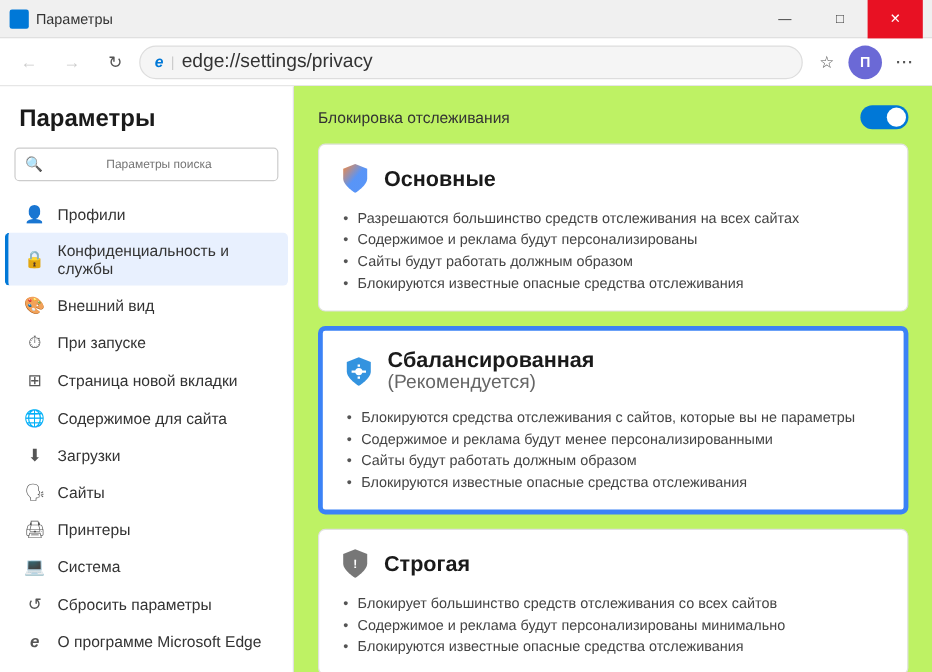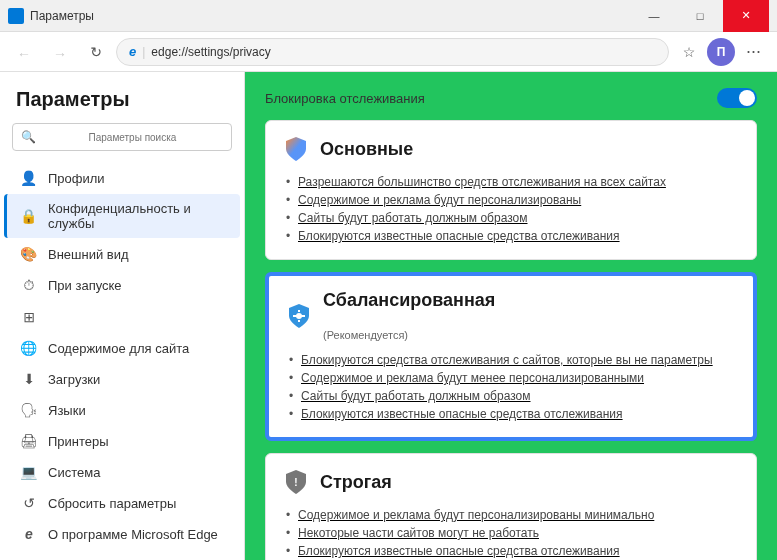--- a/index.html
+++ b/index.html
@@ -72,21 +72,21 @@
       color: #333;
       background: #f5f5f5;
       display: flex;
       align-items: center;
       gap: 6px;
     }
     .address-bar-icon {
       color: #0078d7;
       font-size: 13px;
     }
-    .address-text { font-size: 12px; color: #333; }
+    .address-text { font-size: 16px; color: #333; }
     .nav-right {
       display: flex; align-items: center; gap: 2px;
     }
     .nav-right-btn {
       width: 32px; height: 32px;
       display: flex; align-items: center; justify-content: center;
       border: none; background: transparent;
       border-radius: 4px;
       cursor: pointer;
       color: #555;
@@ -155,21 +155,21 @@
       gap: 10px;
       color: #333;
       font-size: 13px;
     }
     .nav-item.active { background: #e8f0fe; border-left: 3px solid #0078d7; padding-left: 13px; }
     .nav-item-icon { width: 18px; text-align: center; font-size: 14px; color: #555; flex-shrink: 0; }
 
     
     .content {
       flex: 1;
-      background: #22c55e;
+      background: #bef264;
       overflow-y: auto;
       padding: 16px 20px 16px 20px;
       position: relative;
     }
 
     
     .content::-webkit-scrollbar { width: 8px; }
     .content::-webkit-scrollbar-track { background: #f3f3f3; }
     .content::-webkit-scrollbar-thumb { background: #c0c0c0; border-radius: 4px; }
 
@@ -217,29 +217,27 @@
     .card-icon {
       width: 28px; height: 28px;
       flex-shrink: 0;
     }
     .card-title {
       font-size: 18px;
       font-weight: 600;
       color: #1a1a1a;
     }
     .card-subtitle {
-      font-size: 11px;
+      font-size: 16px;
       color: #666;
       font-weight: normal;
-      margin-top: 18px;
     }
     .card-list {
       list-style: none;
       padding-left: 4px;
-      text-decoration: underline;
     }
     .card-list li {
       font-size: 12px;
       color: #444;
       padding: 2px 0;
       padding-left: 12px;
       position: relative;
     }
     .card-list li::before {
       content: '•';
@@ -299,32 +297,33 @@
     <div class="nav-item">
       <span class="nav-item-icon">🎨</span>
       <span>Внешний вид</span>
     </div>
     <div class="nav-item">
       <span class="nav-item-icon">⏱</span>
       <span>При запуске</span>
     </div>
     <div class="nav-item">
       <span class="nav-item-icon">⊞</span>
+      <span>Страница новой вкладки</span>
     </div>
     <div class="nav-item">
       <span class="nav-item-icon">🌐</span>
       <span>Содержимое для сайта</span>
     </div>
     <div class="nav-item">
       <span class="nav-item-icon">⬇</span>
       <span>Загрузки</span>
     </div>
     <div class="nav-item">
       <span class="nav-item-icon">🗣</span>
-      <span>Языки</span>
+      <span>Сайты</span>
     </div>
     <div class="nav-item">
       <span class="nav-item-icon">🖨</span>
       <span>Принтеры</span>
     </div>
     <div class="nav-item">
       <span class="nav-item-icon">💻</span>
       <span>Система</span>
     </div>
     <div class="nav-item">
@@ -390,20 +389,20 @@
 
     <div class="card">
       <div class="card-header">
         <svg class="card-icon" viewBox="0 0 28 28">
           <path d="M14 2 L24 6 L24 14 C24 20 14 26 14 26 C14 26 4 20 4 14 L4 6 Z" fill="#555" opacity="0.8"></path>
           <text x="14" y="18" text-anchor="middle" fill="white" font-size="10" font-weight="bold">!</text>
         </svg>
         <span class="card-title">Строгая</span>
       </div>
       <ul class="card-list">
+        <li>Блокирует большинство средств отслеживания со всех сайтов</li>
         <li>Содержимое и реклама будут персонализированы минимально</li>
-        <li>Некоторые части сайтов могут не работать</li>
         <li>Блокируются известные опасные средства отслеживания</li>
       </ul>
     </div>
 
   </div>
 </div>
 
 </body></html>

